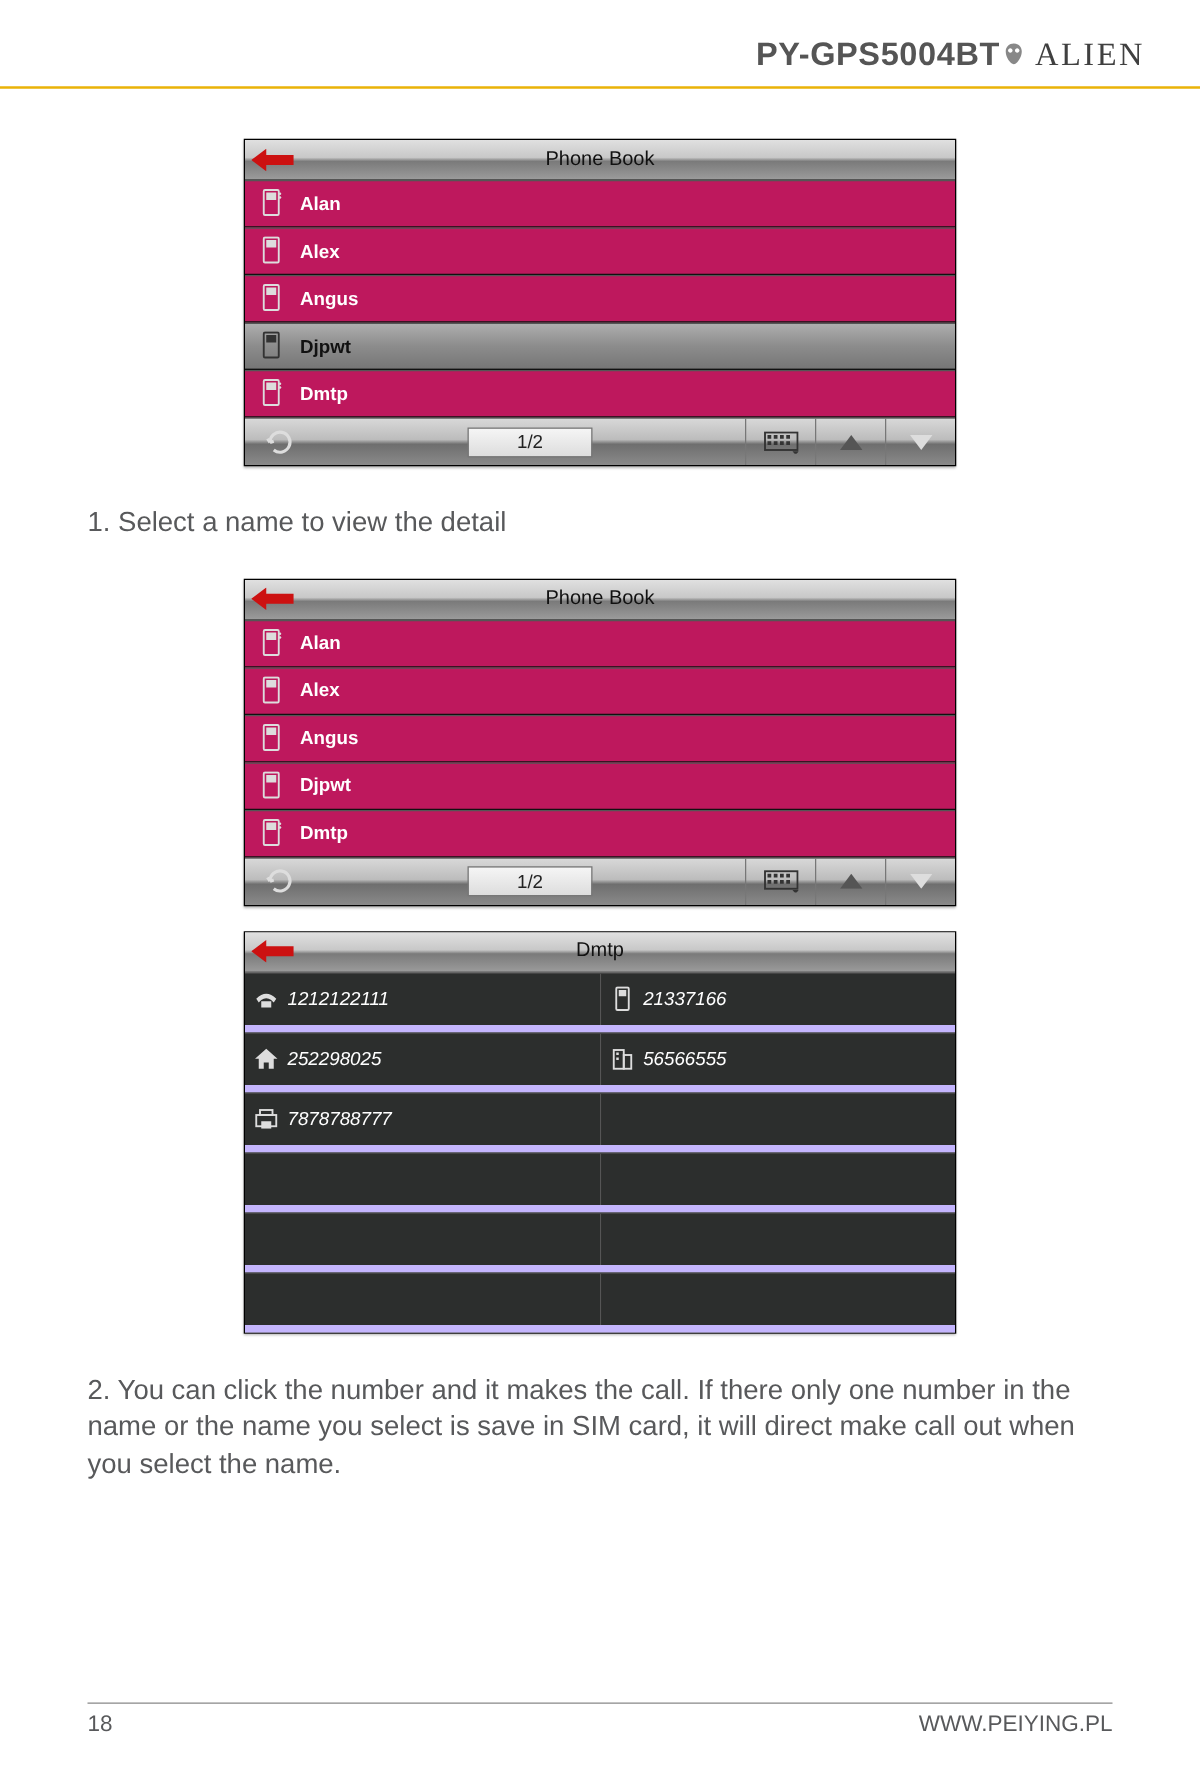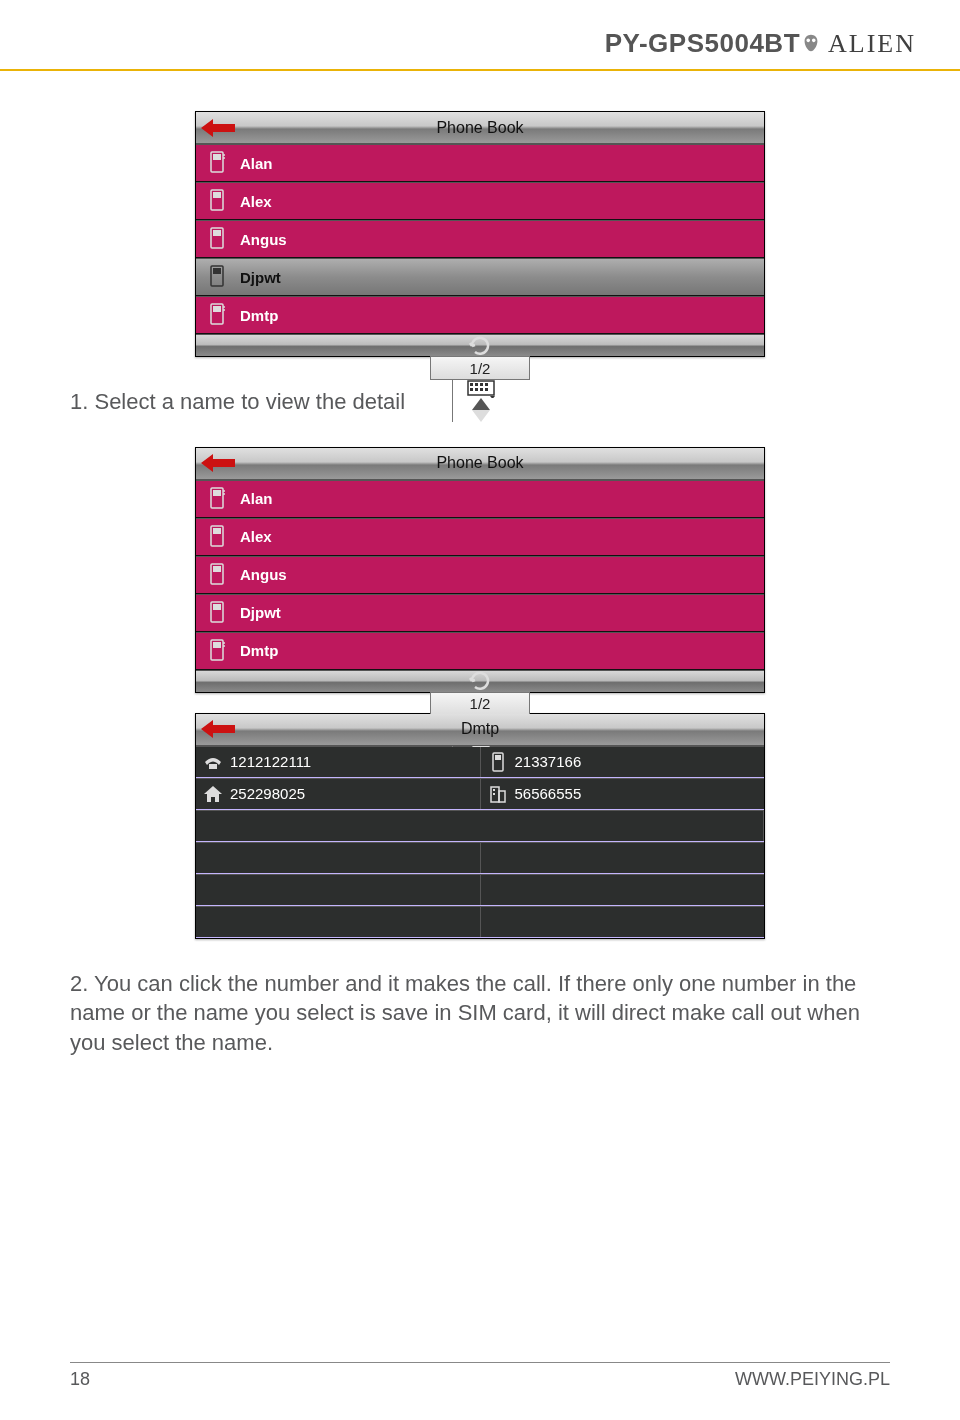--- a/index.html
+++ b/index.html
@@ -86,26 +86,25 @@
     .contact-row.selected {
       background: linear-gradient(to bottom, #aeaeae 0%, #8c8c8c 50%, #767676 100%);
     }
     .contact-icon {
       width: 44px;
       display: flex;
       align-items: center;
       justify-content: center;
     }
     .bottom-bar {
-      height: 22px;
+      height: 38px;
       background: linear-gradient(to bottom, #d8d8d8 0%, #bcbcbc 45%, #6e6e6e 55%, #8a8a8a 100%);
       display: flex;
       align-items: center;
       border-top: 1px solid #555;
-      flex-direction: column;
     }
     .btn-slot {
       width: 56px;
       height: 100%;
       display: flex;
       align-items: center;
       justify-content: center;
       border-left: 1px solid #777;
     }
     .btn-slot:first-child { border-left: none; }
@@ -122,23 +121,24 @@
       height: 24px;
       display: flex;
       align-items: center;
       justify-content: center;
       font-size: 15px;
       color: #222;
     }
     .detail-grid { background: #333; }
     .detail-row {
       display: flex;
-      height: 32px;
+      height: 48px;
       border-top: 1px solid #555;
-      border-bottom: 1px solid #c4b5fd;
+      border-bottom: 6px solid #c4b5fd;
+      font-style: italic;
     }
     .detail-cell {
       flex: 1;
       display: flex;
       align-items: center;
       color: #fff;
       font-size: 15px;
       background: #2c2e2d;
     }
     .detail-cell:first-child { border-right: 1px solid #555; }
@@ -425,20 +425,30 @@
                 <rect x="2" y="2" width="8" height="15" fill="none" stroke="#ddd" stroke-width="1.5"></rect>
                 <rect x="10" y="6" width="6" height="11" fill="none" stroke="#ddd" stroke-width="1.5"></rect>
                 <rect x="4" y="4" width="2" height="2" fill="#ddd"></rect>
                 <rect x="4" y="8" width="2" height="2" fill="#ddd"></rect>
               </svg>
             </span>
           <span>56566555</span>
         </div>
       </div>
       <div class="detail-row">
+        <div class="detail-cell">
+          <span class="detail-icon">
+              <svg width="20" height="16" viewBox="0 0 20 16">
+                <rect x="2" y="5" width="16" height="9" fill="none" stroke="#ddd" stroke-width="1.5"></rect>
+                <rect x="5" y="1" width="10" height="4" fill="none" stroke="#ddd" stroke-width="1.5"></rect>
+                <rect x="6" y="10" width="8" height="6" fill="#ddd"></rect>
+              </svg>
+            </span>
+          <span>7878788777</span>
+        </div>
         <div class="detail-cell"></div>
       </div>
       <div class="detail-row">
           <div class="detail-cell"></div>
           <div class="detail-cell"></div>
         </div>
       <div class="detail-row">
           <div class="detail-cell"></div>
           <div class="detail-cell"></div>
         </div>

